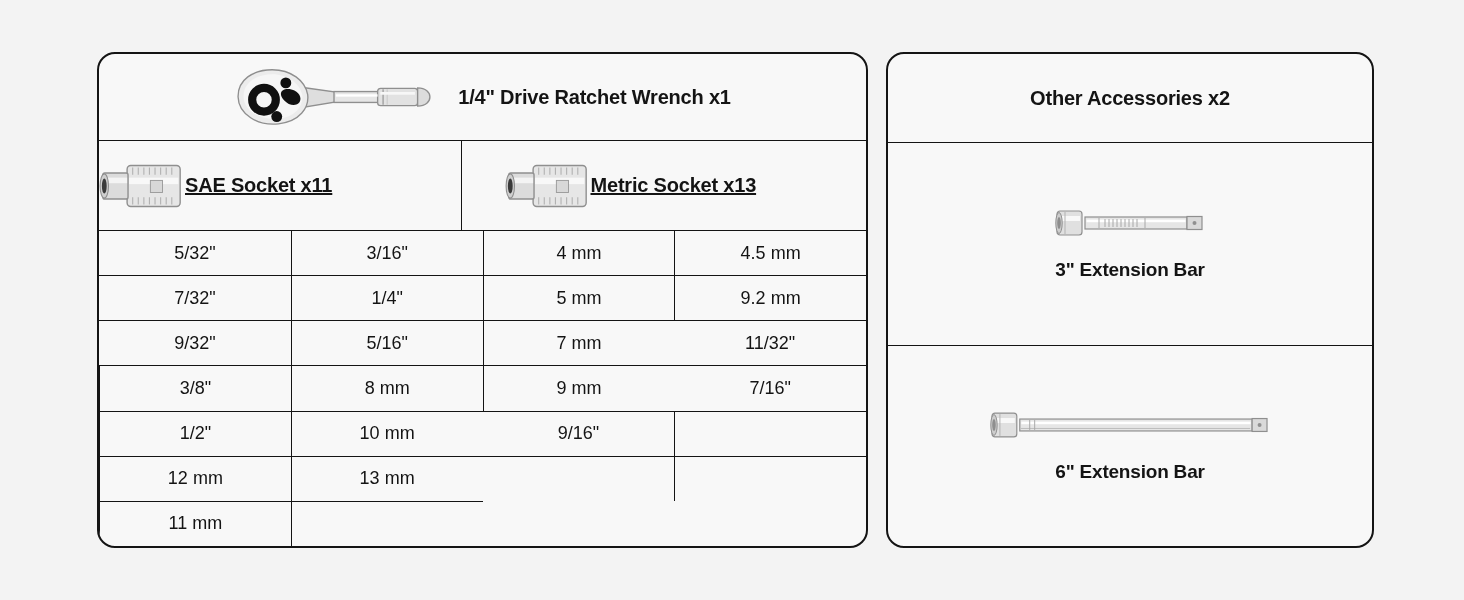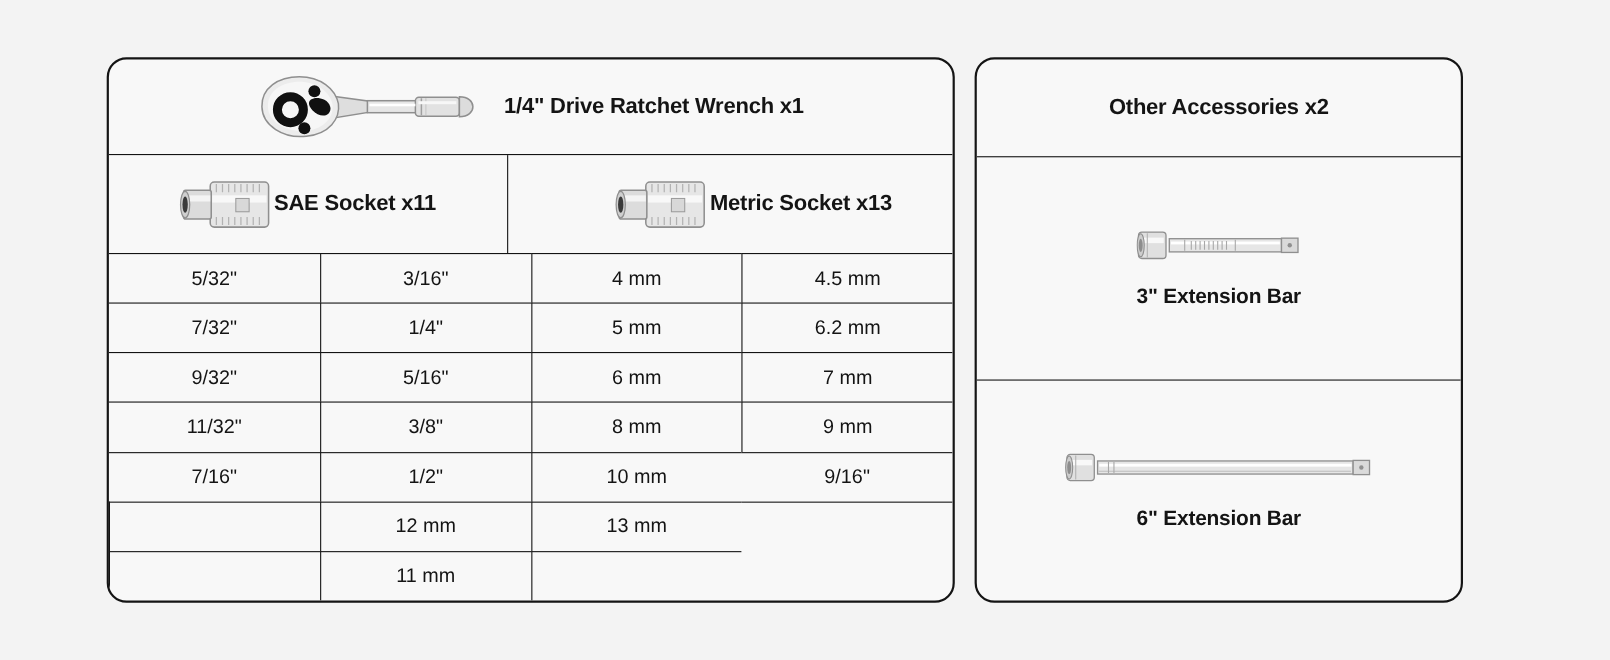--- a/index.html
+++ b/index.html
@@ -16,39 +16,40 @@
     height: 496px;
     background: #f8f8f8;
     border: 2px solid #141414;
     border-radius: 18px;
     box-sizing: border-box;
     overflow: hidden;
     display: flex;
     flex-direction: column;
   }
   .panel-left  { left: 97px;  width: 771px; }
-  .panel-right { left: 886px; width: 444px; }
+  .panel-right { left: 886px; width: 488px; }
 
   
   .lp-header {
     height: 86px; flex: none;
     display: flex; align-items: center; justify-content: center;
     gap: 24px;
     border-bottom: 1.5px solid #141414;
   }
   .lp-title, .rp-title {
     font-size: 20px; font-weight: 700; letter-spacing: -0.2px;
   }
   .lp-subheader {
     height: 89px; flex: none;
     display: flex;
   }
   .lp-subcell {
     flex: 1 1 0;
-    display: flex; align-items: center; justify-content: center;
+    display: flex; align-items: center; 
+    text-decoration: underline;
   }
   .lp-subcell + .lp-subcell { border-left: 1.5px solid #141414; padding-left: 43px; }
   .lp-table {
     flex: 1 1 auto;
     display: grid;
     grid-template-columns: repeat(4, 1fr);
     grid-auto-rows: 1fr;
   }
   .lp-cell {
     border-top: 1.5px solid #141414;
@@ -166,25 +167,24 @@
 
   <div class="lp-table">
     <div class="lp-cell">5/32"</div>
     <div class="lp-cell bl">3/16"</div>
     <div class="lp-cell bl">4 mm</div>
     <div class="lp-cell bl">4.5 mm</div>
 
     <div class="lp-cell">7/32"</div>
     <div class="lp-cell bl">1/4"</div>
     <div class="lp-cell bl">5 mm</div>
-    <div class="lp-cell bl">6.2 mm</div>
+    <div class="lp-cell bl">9.2 mm</div>
 
     <div class="lp-cell">9/32"</div>
     <div class="lp-cell bl">5/16"</div>
-    <div class="lp-cell bl">6 mm</div>
     <div class="lp-cell bl">7 mm</div>
 
     <div class="lp-cell">11/32"</div>
     <div class="lp-cell bl">3/8"</div>
     <div class="lp-cell bl">8 mm</div>
     <div class="lp-cell bl">9 mm</div>
 
     <div class="lp-cell">7/16"</div>
     <div class="lp-cell bl">1/2"</div>
     <div class="lp-cell bl">10 mm</div>

